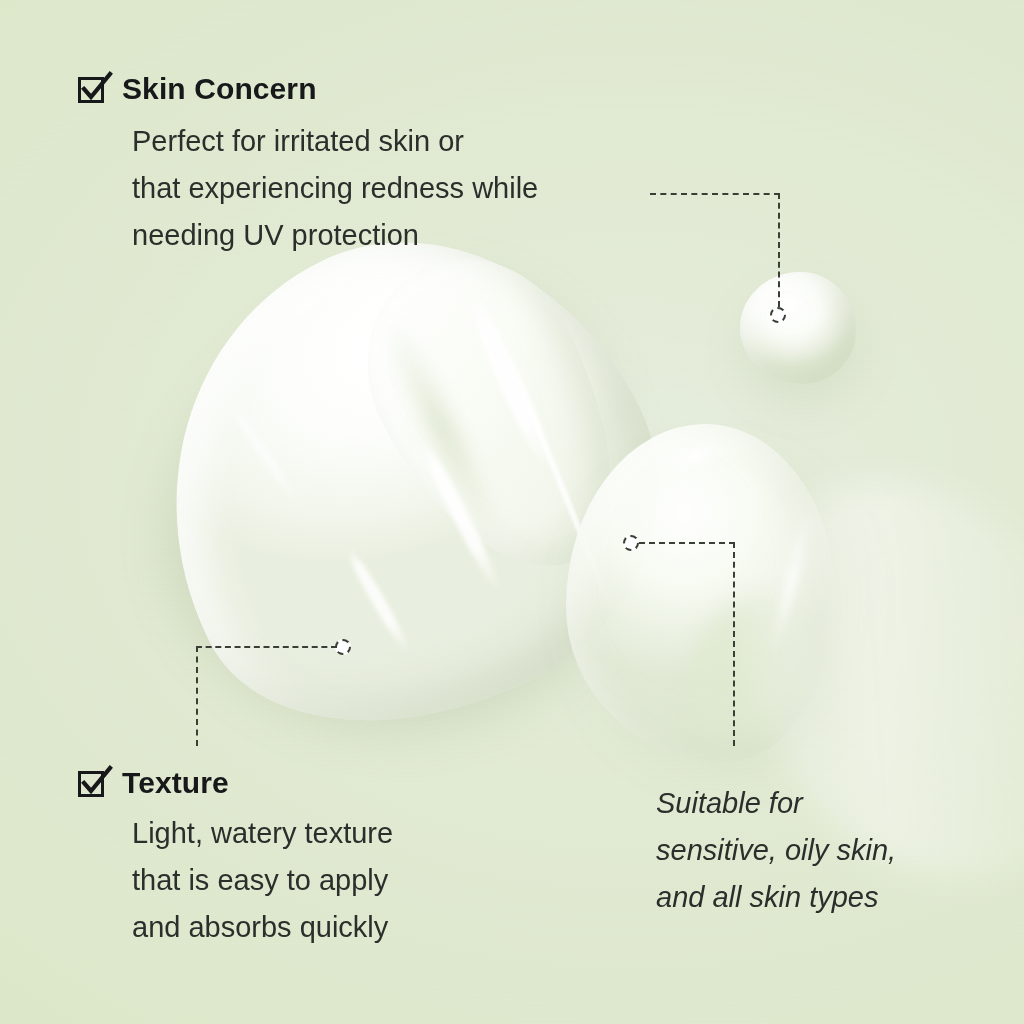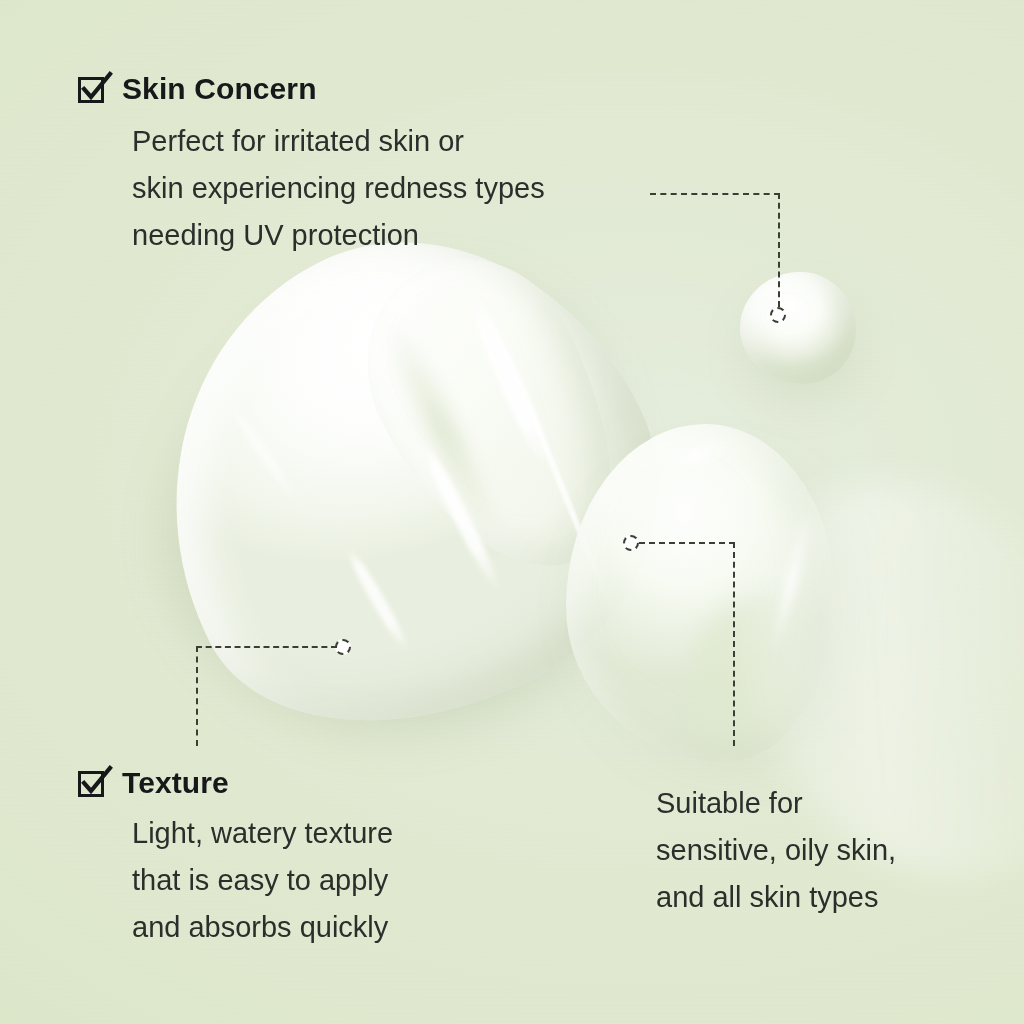--- a/index.html
+++ b/index.html
@@ -247,21 +247,21 @@
     white-space: pre-line;
   }
 
   #callout-skin-concern { left: 78px; top: 74px; }
   #callout-skin-concern .callout-body { margin: 14px 0 0 54px; }
 
   #callout-texture { left: 78px; top: 768px; }
   #callout-texture .callout-body { margin: 12px 16px 0 54px; }
 
   #callout-skin-type { left: 604px; top: 768px; }
-  #callout-skin-type .callout-body { margin: 12px 0 4px 52px; }
+  #callout-skin-type .callout-body { margin: 12px 0 4px 52px; font-style: italic; }
 </style>
 </head>
 <body>
 
 <div id="stage">
 
   <div class="bg-base"></div>
   <div class="bg-noise"></div>
 
   <div class="cream-layer">
@@ -309,21 +309,21 @@
     <div class="callout-head">
       <span class="checkbox-icon">
         <span class="box"></span>
         <svg viewBox="0 0 34 34" aria-hidden="true">
           <path d="M5 17 L12 25 L31 2" fill="none" stroke="#16181a" stroke-width="4.2" stroke-linecap="square" stroke-linejoin="miter"></path>
         </svg>
       </span>
       <span class="callout-title">Skin Concern</span>
     </div>
     <div class="callout-body">Perfect for irritated skin or
-skin experiencing redness types
+that experiencing redness while
 needing UV protection</div>
   </div>
 
   <div class="callout" id="callout-texture">
     <div class="callout-head">
       <span class="checkbox-icon">
         <span class="box"></span>
         <svg viewBox="0 0 34 34" aria-hidden="true">
           <path d="M5 17 L12 25 L31 2" fill="none" stroke="#16181a" stroke-width="4.2" stroke-linecap="square" stroke-linejoin="miter"></path>
         </svg>

